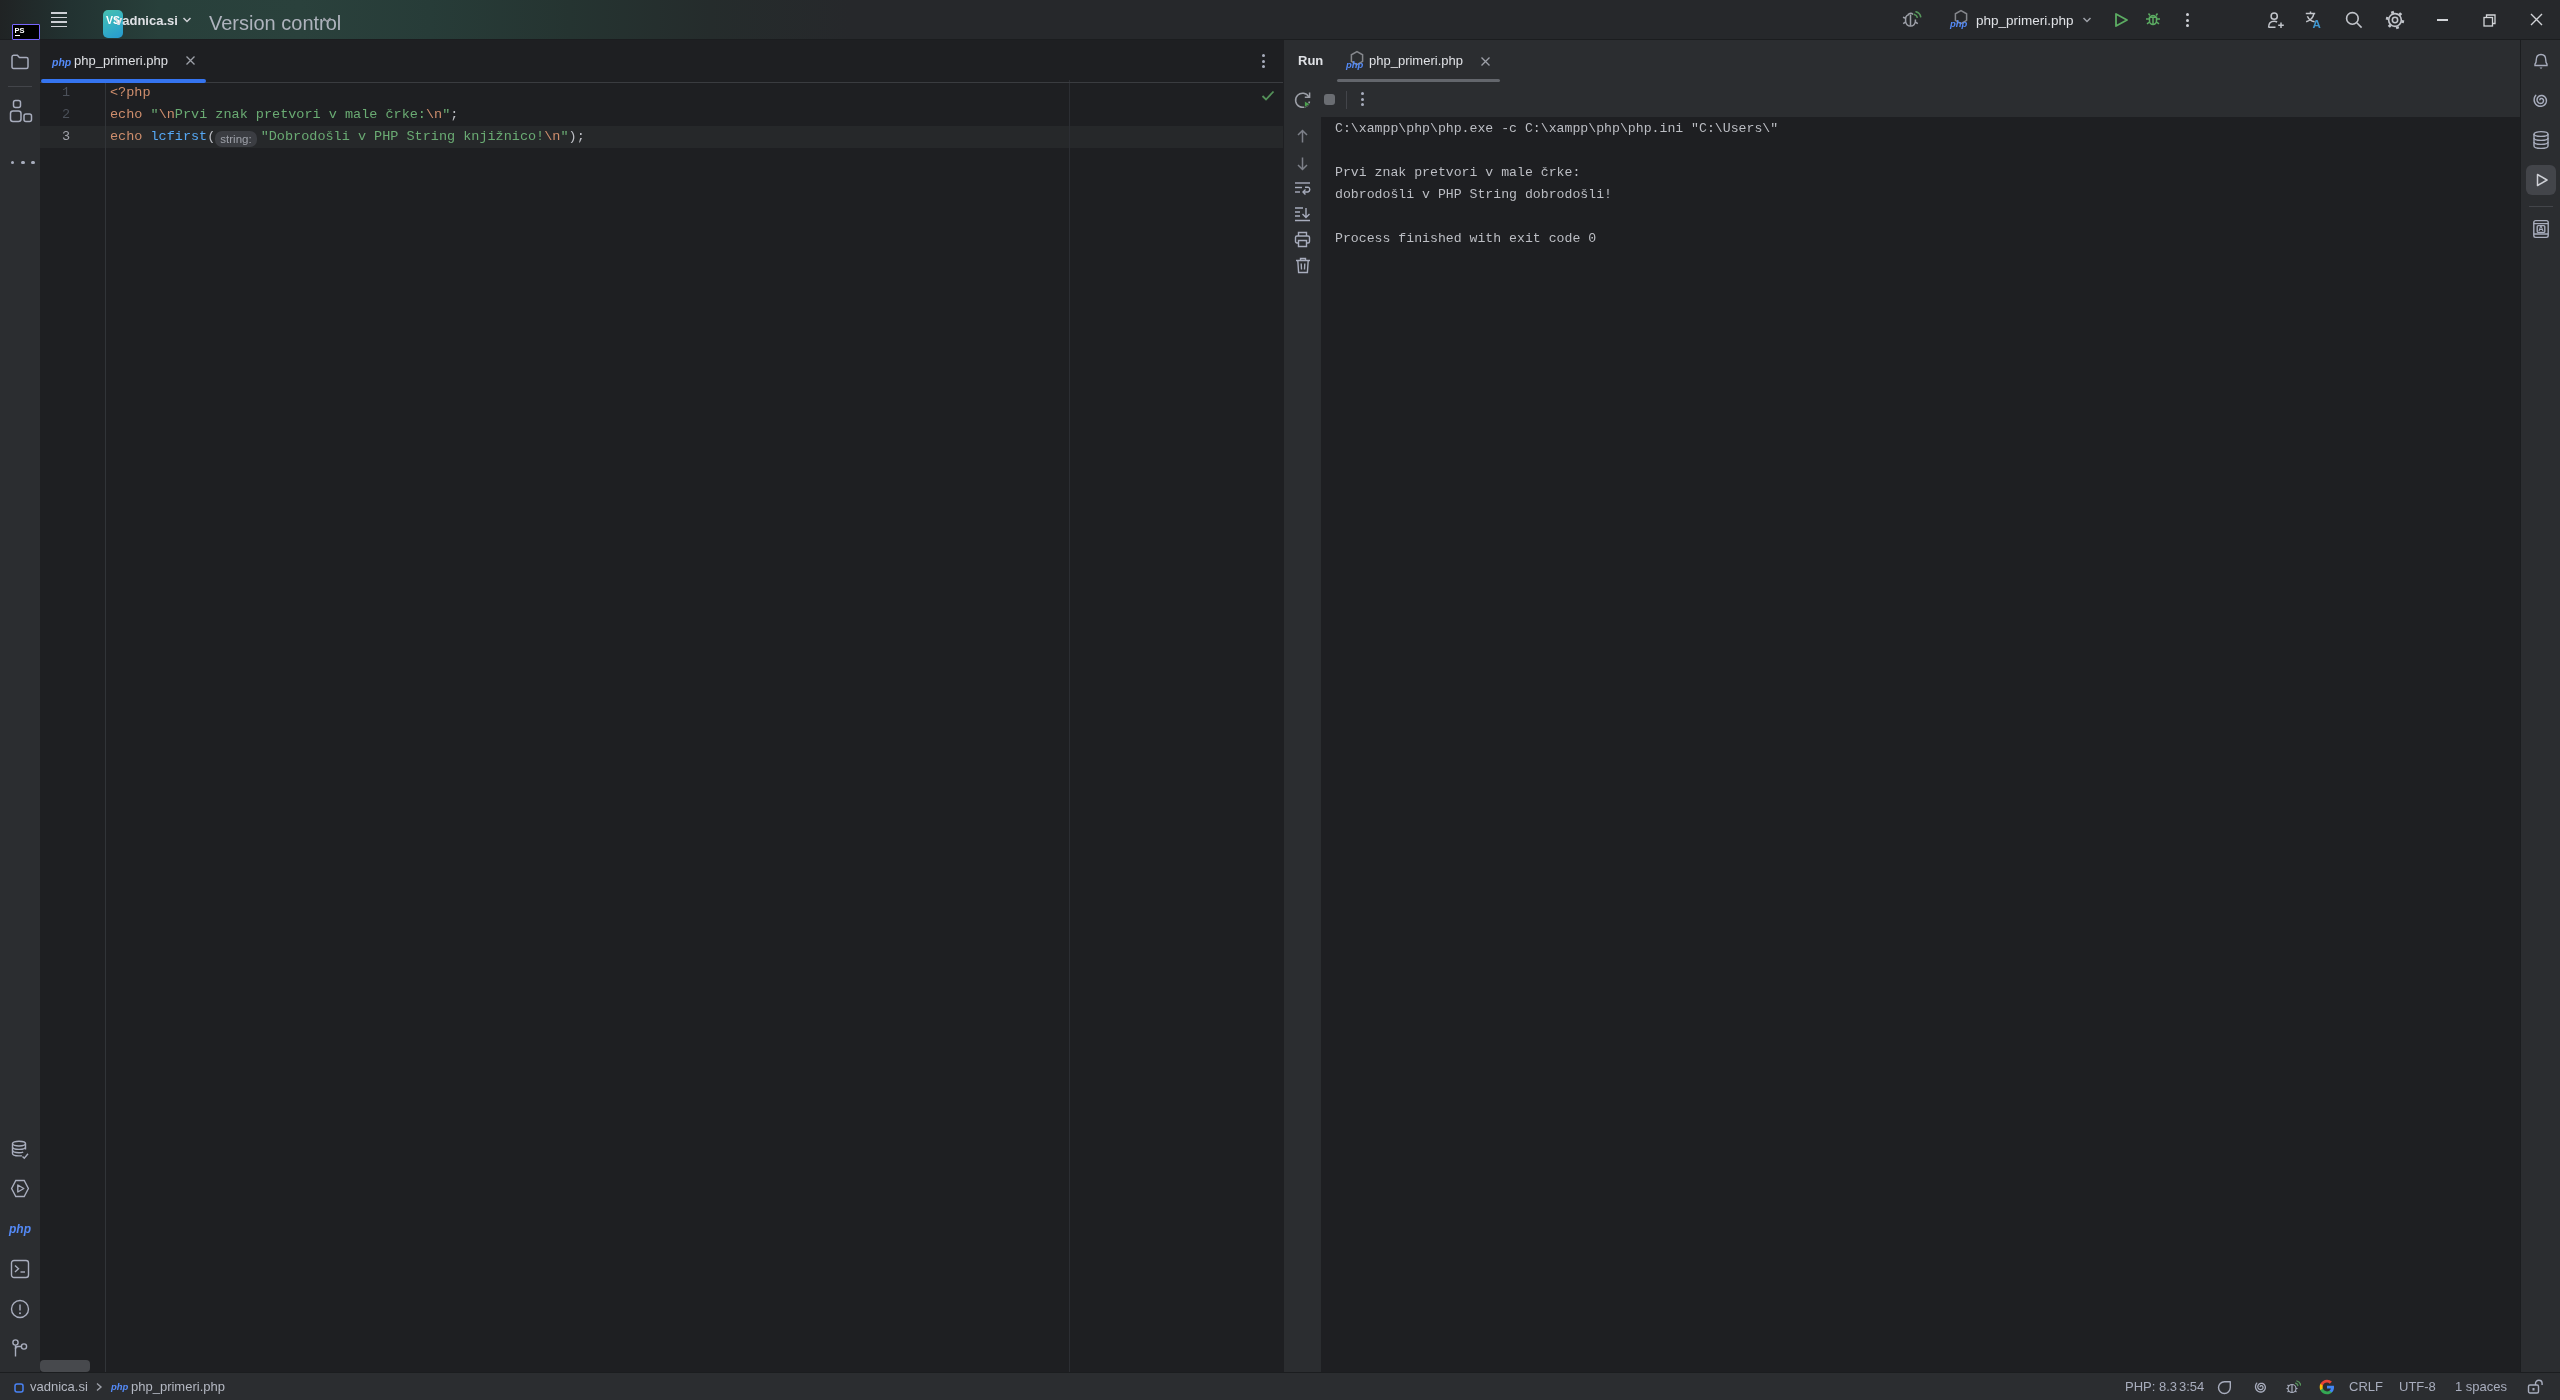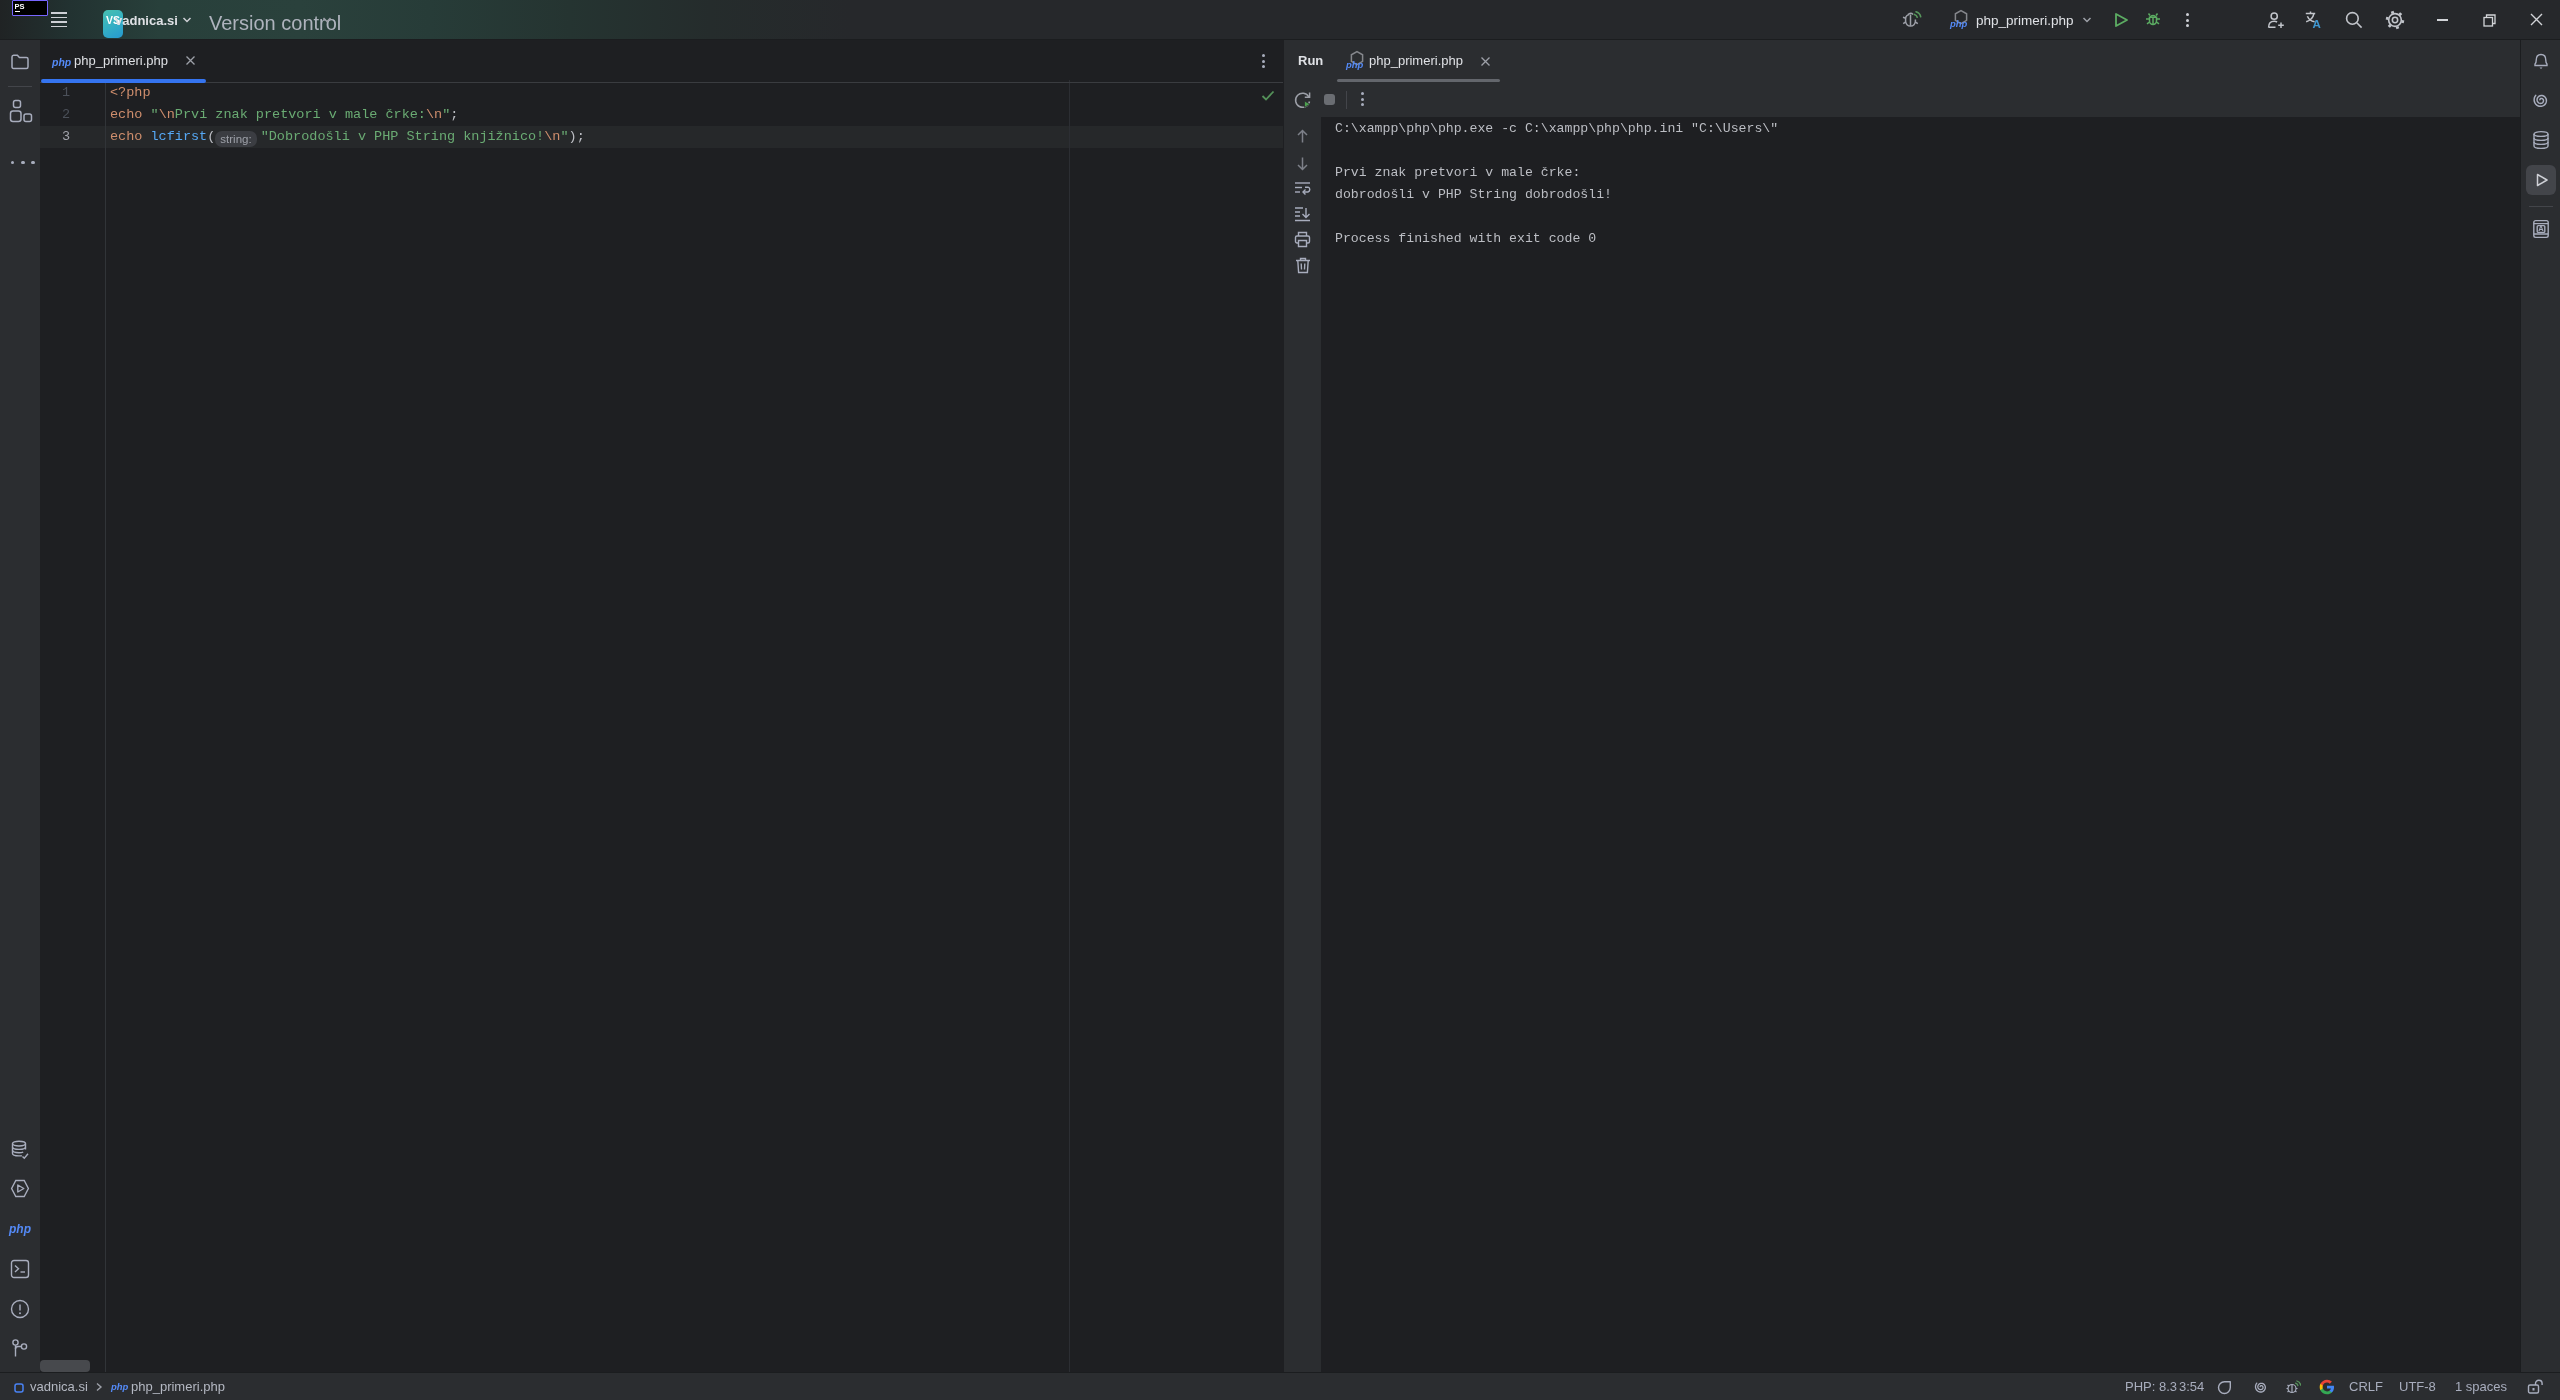--- a/index.html
+++ b/index.html
@@ -37,21 +37,21 @@
 
 #statusbar { left:0; top:1372px; width:2560px; height:28px; background:#2b2d30; border-top:1px solid #1b1d1f; font-size:13px; color:#a8adbd; }
 .sbitem { position:absolute; top:0; height:27px; line-height:27px; white-space:pre; }
 .phpicon { font-style:italic; font-weight:bold; color:#548af7; font-size:12px; }
 </style>
 </head>
 <body>
 
 <div id="titlebar" class="abs">
 
-  <div class="abs" style="left:12px;top:0;width:36px;height:16px;border:1.5px solid #7866ff;background:#000;border-radius:1px;">
+  <div class="abs" style="left:12px;top:24px;width:28px;height:16px;border:1.5px solid #7866ff;background:#000;border-radius:1px;">
     <div class="abs" style="left:1.5px;top:0.5px;color:#fff;font-size:7.5px;font-weight:bold;letter-spacing:0px;">PS</div>
     <div class="abs" style="left:2px;top:9.5px;width:4.5px;height:1.5px;background:#fff;"></div>
   </div>
 
   <div class="abs" style="left:51px;top:12px;">
     <div style="width:16px;height:1.6px;background:#ced0d6;margin-bottom:3px;"></div>
     <div style="width:16px;height:1.6px;background:#ced0d6;margin-bottom:3px;"></div>
     <div style="width:16px;height:1.6px;background:#ced0d6;margin-bottom:3px;"></div>
     <div style="width:16px;height:1.6px;background:#ced0d6;"></div>
   </div>

